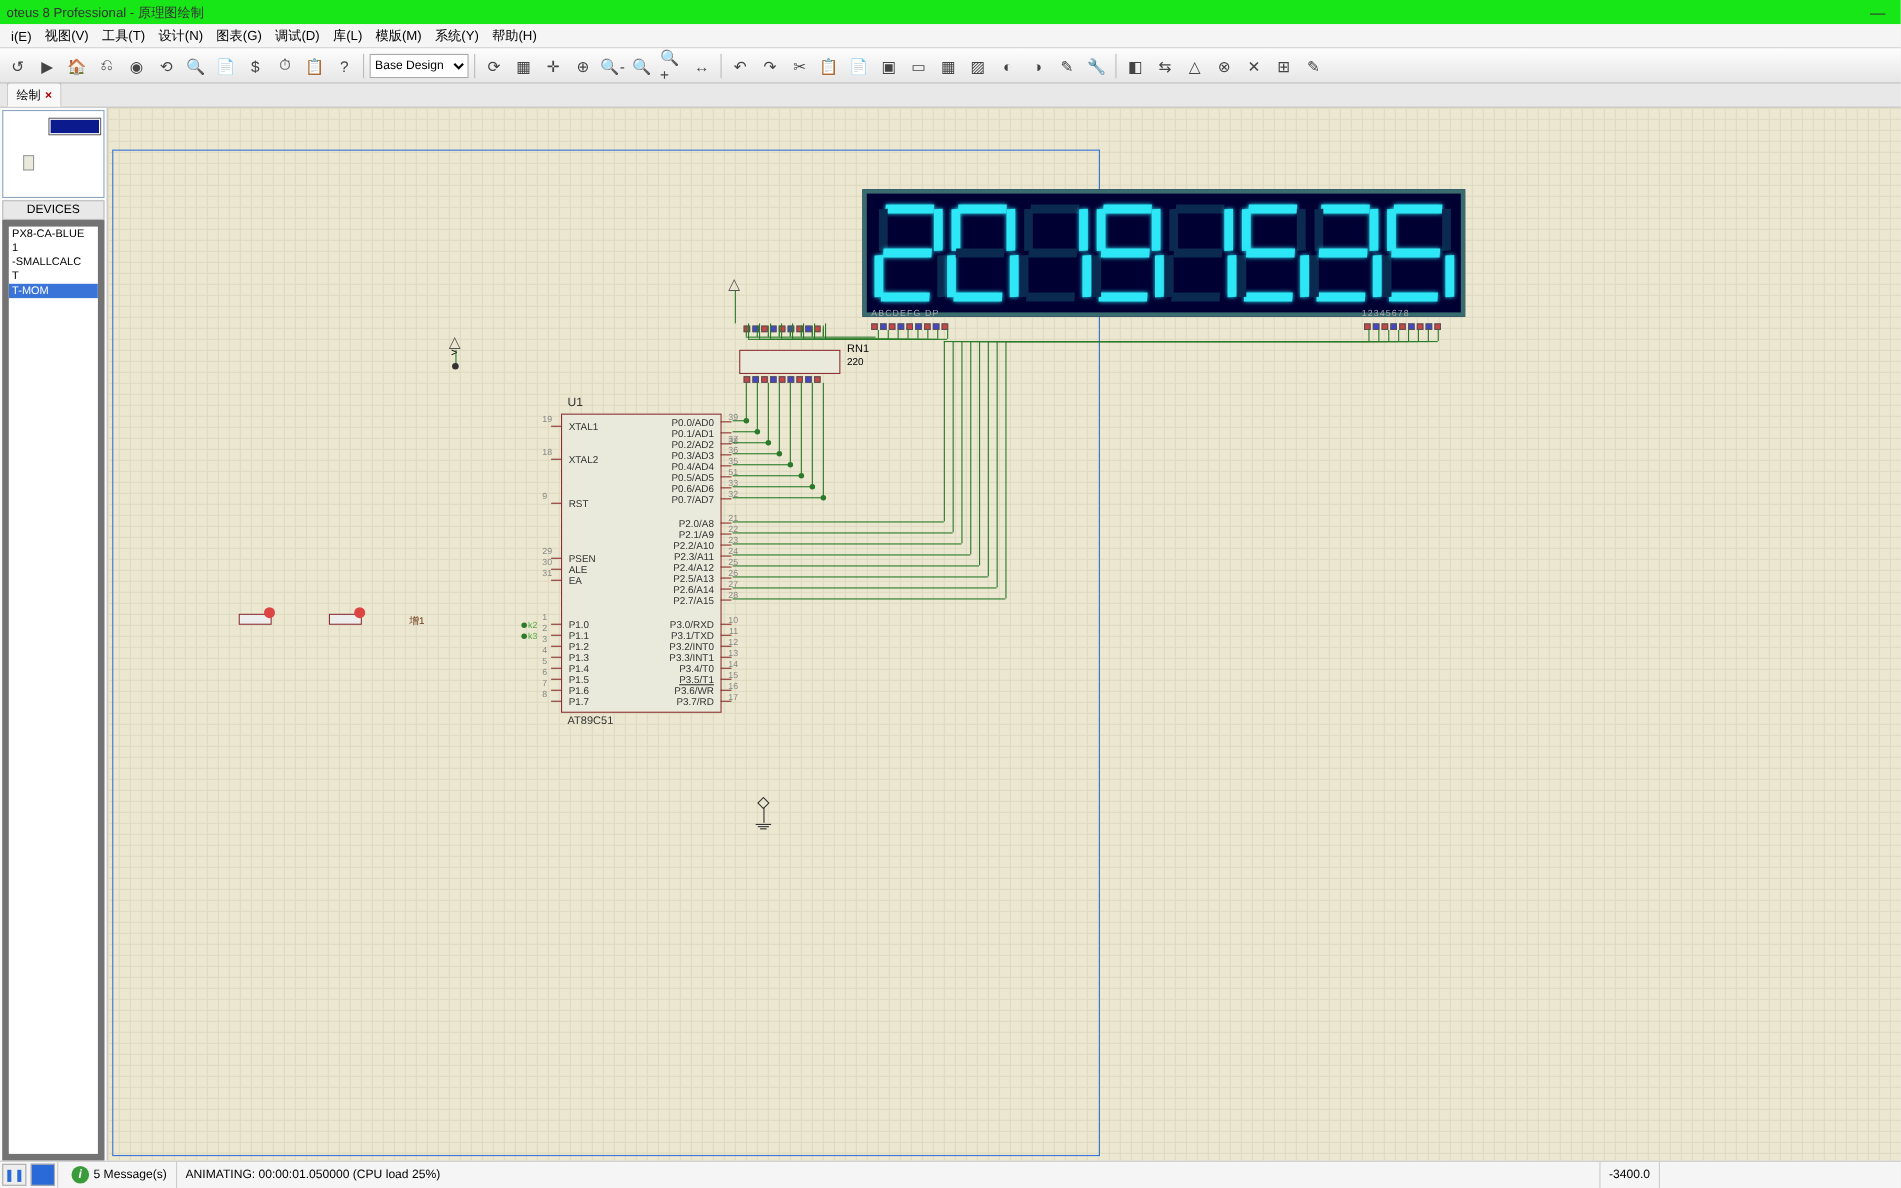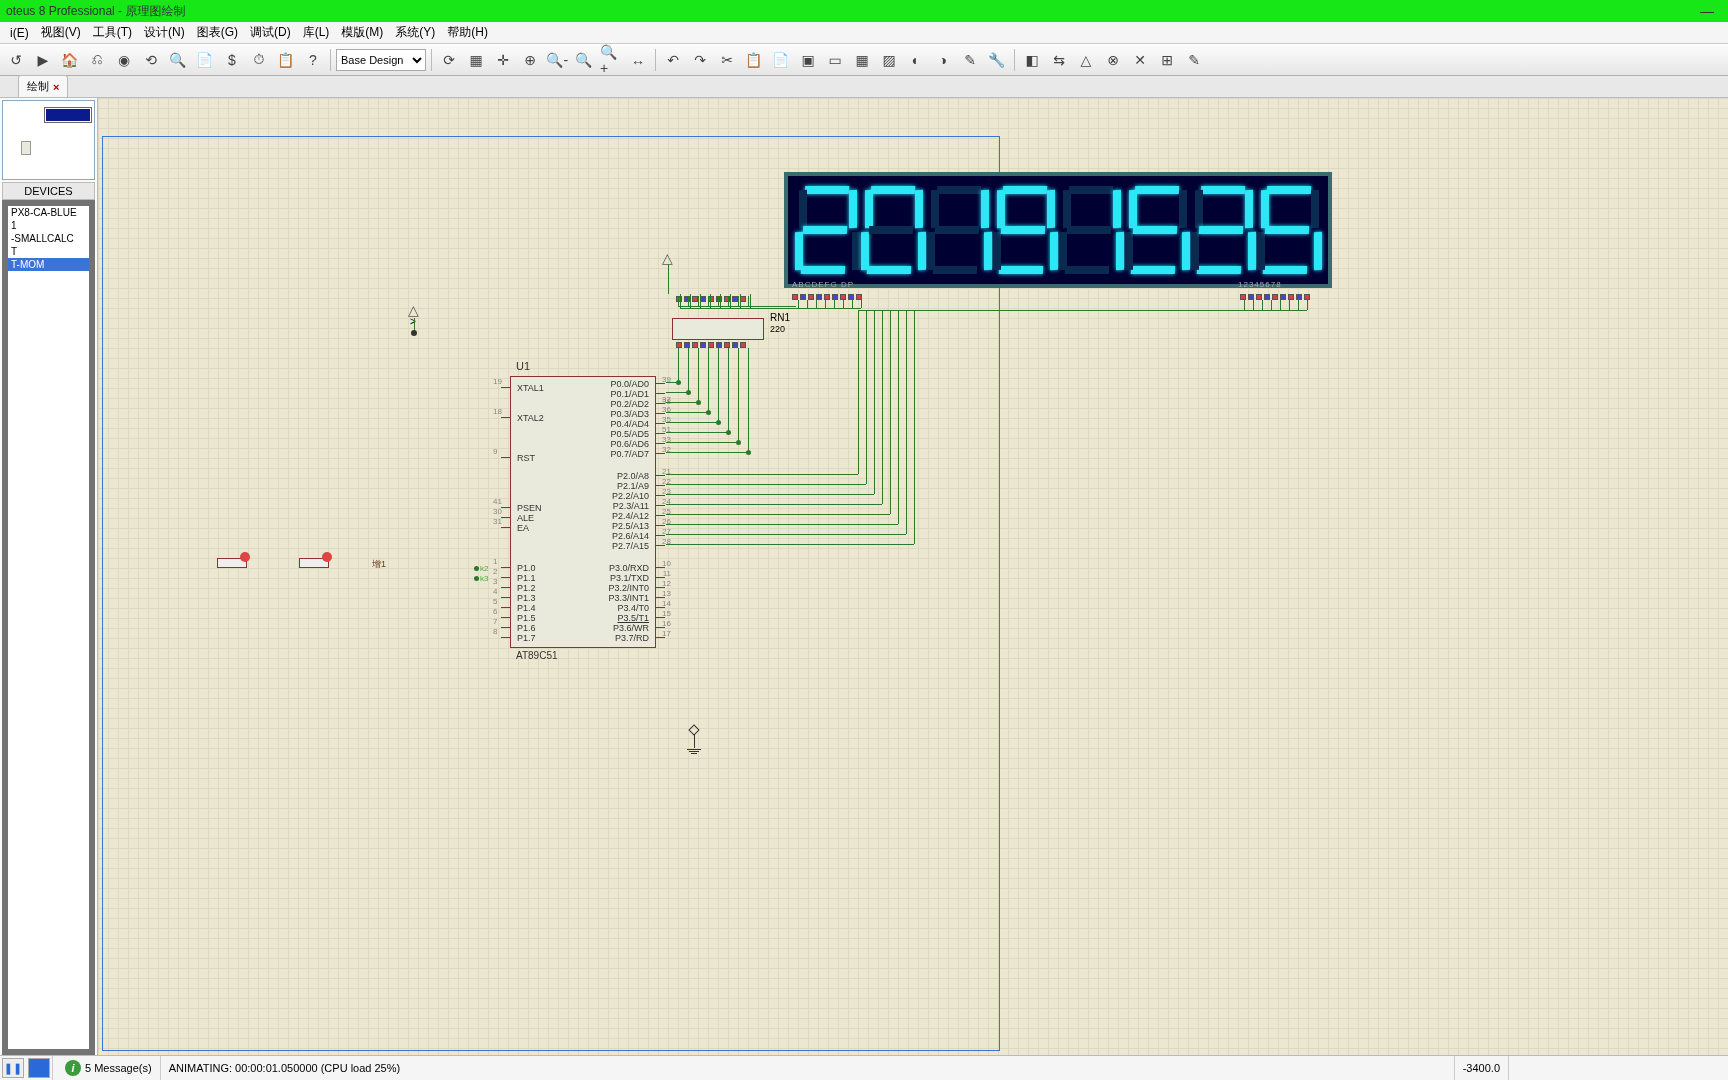--- a/index.html
+++ b/index.html
@@ -10,21 +10,21 @@
 .title-bar .win-btn { width: 30px; height: 22px; display: flex; align-items: center; justify-content: center; font-size: 14px; }
 
 .menu-bar { height: 22px; background: #f5f5f5; border-bottom: 1px solid #ccc; display: flex; align-items: center; padding: 0 4px; font-size: 12px; }
 .menu-bar .menu-item { padding: 0 6px; cursor: default; }
 
 .toolbar { height: 32px; background: linear-gradient(#fdfdfd,#e6e6e6); border-bottom: 1px solid #b0b0b0; display: flex; align-items: center; padding: 0 4px; gap: 3px; }
 .toolbar .tbtn { width: 24px; height: 24px; display:flex; align-items:center; justify-content:center; border:1px solid transparent; border-radius:3px; font-size:14px; color:#444; }
 .toolbar .sep { width:1px; height:22px; background:#bbb; margin:0 2px; }
 .toolbar select { height:22px; font-size:11px; border:1px solid #aaa; background:#fff; min-width:90px; }
 
-.tab-strip { height: 22px; background: #e8e8e8; border-bottom: 1px solid #bbb; display:flex; align-items:flex-end; padding-left:18px; }
+.tab-strip { height: 22px; background: #e8e8e8; border-bottom: 1px solid #bbb; display:flex; align-items:flex-end; padding-left:6px; }
 .tab-strip .tab { display:flex; align-items:center; gap:4px; padding:3px 8px; background:#f8f8f8; border:1px solid #bbb; border-bottom:none; border-radius:3px 3px 0 0; font-size:11px; }
 .tab-strip .tab .close { color:#aa0000; font-weight:bold; }
 
 .main { display:flex; height: calc(100vh - 22px - 22px - 32px - 22px - 25px); }
 
 .left-panel { width: 98px; background:#fafafa; border-right:1px solid #bbb; display:flex; flex-direction:column; }
 .overview { height:80px; border:1px solid #8ca6c0; margin:2px; background:#fff; position:relative; }
 .overview .mini-chip { position:absolute; left:18px; top:40px; width:10px; height:14px; background:#eaeadc; border:1px solid #999; }
 .overview .mini-disp { position:absolute; right:4px; top:8px; width:44px; height:12px; background:#0b1b8e; }
 .overview .mini-disp-border { position:absolute; right:2px; top:6px; width:48px; height:16px; border:1px solid #666; }
@@ -328,21 +328,21 @@
     <div class="chip" id="chip">
         <div class="pin-row pin-num" style="left: -18px; top: 0px;">19</div>
         <div class="pin-row" style="left: 6px; top: 6px;">XTAL1</div>
         <div style="position: absolute; left: -10px; top: 10px; width: 10px; height: 1px; background: rgb(140, 50, 50);"></div>
         <div class="pin-row pin-num" style="left: -18px; top: 30px;">18</div>
         <div class="pin-row" style="left: 6px; top: 36px;">XTAL2</div>
         <div style="position: absolute; left: -10px; top: 40px; width: 10px; height: 1px; background: rgb(140, 50, 50);"></div>
         <div class="pin-row pin-num" style="left: -18px; top: 70px;">9</div>
         <div class="pin-row" style="left: 6px; top: 76px;">RST</div>
         <div style="position: absolute; left: -10px; top: 80px; width: 10px; height: 1px; background: rgb(140, 50, 50);"></div>
-        <div class="pin-row pin-num" style="left: -18px; top: 120px;">41</div>
+        <div class="pin-row pin-num" style="left: -18px; top: 120px;">29</div>
         <div class="pin-row" style="left: 6px; top: 126px;">PSEN</div>
         <div style="position: absolute; left: -10px; top: 130px; width: 10px; height: 1px; background: rgb(140, 50, 50);"></div>
         <div class="pin-row pin-num" style="left: -18px; top: 130px;">30</div>
         <div class="pin-row" style="left: 6px; top: 136px;">ALE</div>
         <div style="position: absolute; left: -10px; top: 140px; width: 10px; height: 1px; background: rgb(140, 50, 50);"></div>
         <div class="pin-row pin-num" style="left: -18px; top: 140px;">31</div>
         <div class="pin-row" style="left: 6px; top: 146px;">EA</div>
         <div style="position: absolute; left: -10px; top: 150px; width: 10px; height: 1px; background: rgb(140, 50, 50);"></div>
         <div class="pin-row pin-num" style="left: -18px; top: 180px;">1</div>
         <div class="pin-row" style="left: 6px; top: 186px;">P1.0</div>

